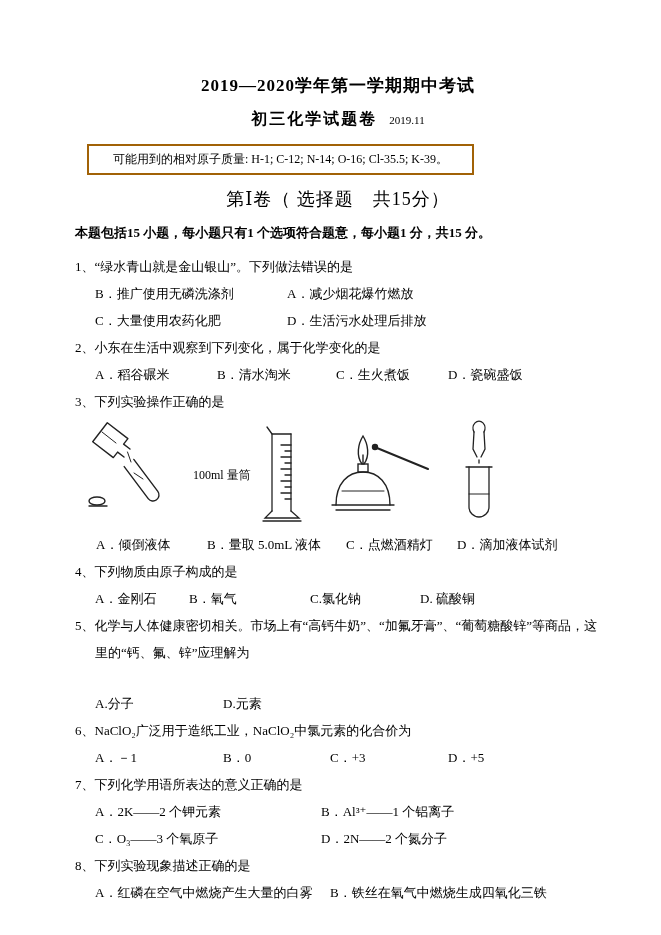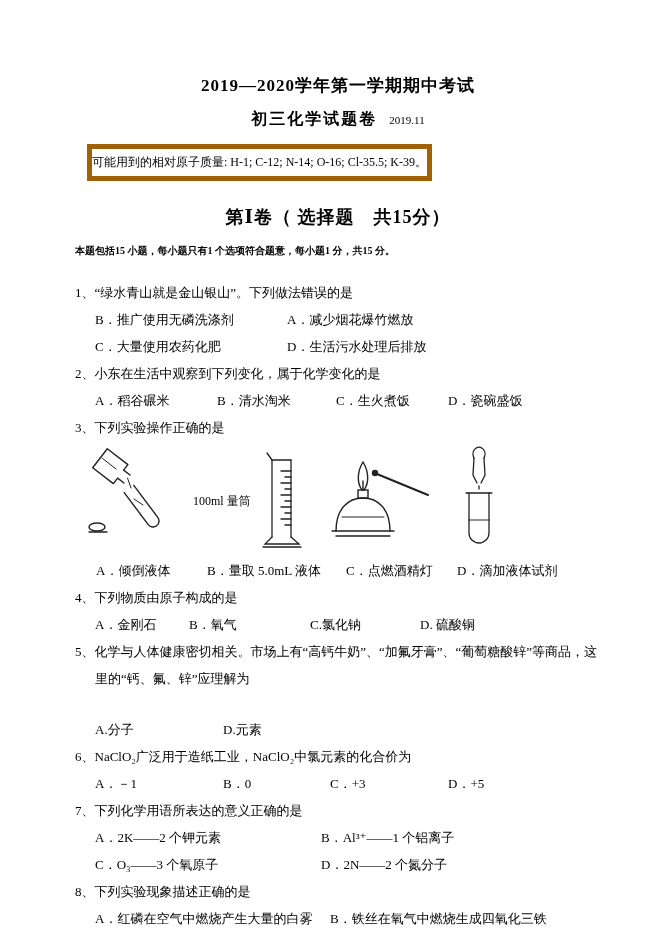--- a/index.html
+++ b/index.html
@@ -10,24 +10,24 @@
     overflow:hidden;
   }
   .page { box-sizing:border-box; width:661px; height:699px; padding:68px 60px 0 75px; background:#fff; }
 
   .title { font-size:17px; font-weight:bold; text-align:center; margin:6px 0 12px 0; letter-spacing:1px; }
   .subtitle { text-align:center; margin:0 0 14px 0; }
   .subtitle-main { font-size:16px; font-weight:bold; letter-spacing:2px; }
   .subtitle-date { font-size:11px; margin-left:8px; font-weight:normal; }
 
   .atomic-wrap { margin:2px 0 10px 12px; }
-  .atomic-box { display:inline-block; border:5px solid #a16207; padding:5px 0; font-size:12px; }
-
-  .section-title { font-size:18px; font-weight:bold; text-align:center; margin:24px 0 10px 0; letter-spacing:1px; }
-  .instructions { font-size:10px; font-weight:bold; margin:0 0 16px 0; line-height:24px; }
+  .atomic-box { display:inline-block; border:2px solid #a16207; padding:5px 24px; font-size:12px; }
+
+  .section-title { font-size:18px; font-weight:normal; text-align:center; margin:12px 0 10px 0; letter-spacing:1px; }
+  .instructions { font-size:13px; font-weight:bold; margin:0 0 8px 0; line-height:24px; }
 
   .question { font-size:13px; }
   .stem { margin:0; line-height:27px; }
   .stem-cont { margin:0; line-height:27px; padding-left:20px; }
   .opts { padding-left:20px; line-height:27px; display:grid; }
   .opt { white-space:nowrap; }
 
   .cols-q1 { grid-template-columns:192px 1fr; }
   .cols-q2 { grid-template-columns:122px 119px 112px 1fr; }
   .cols-q4 { grid-template-columns:94px 121px 110px 1fr; }

